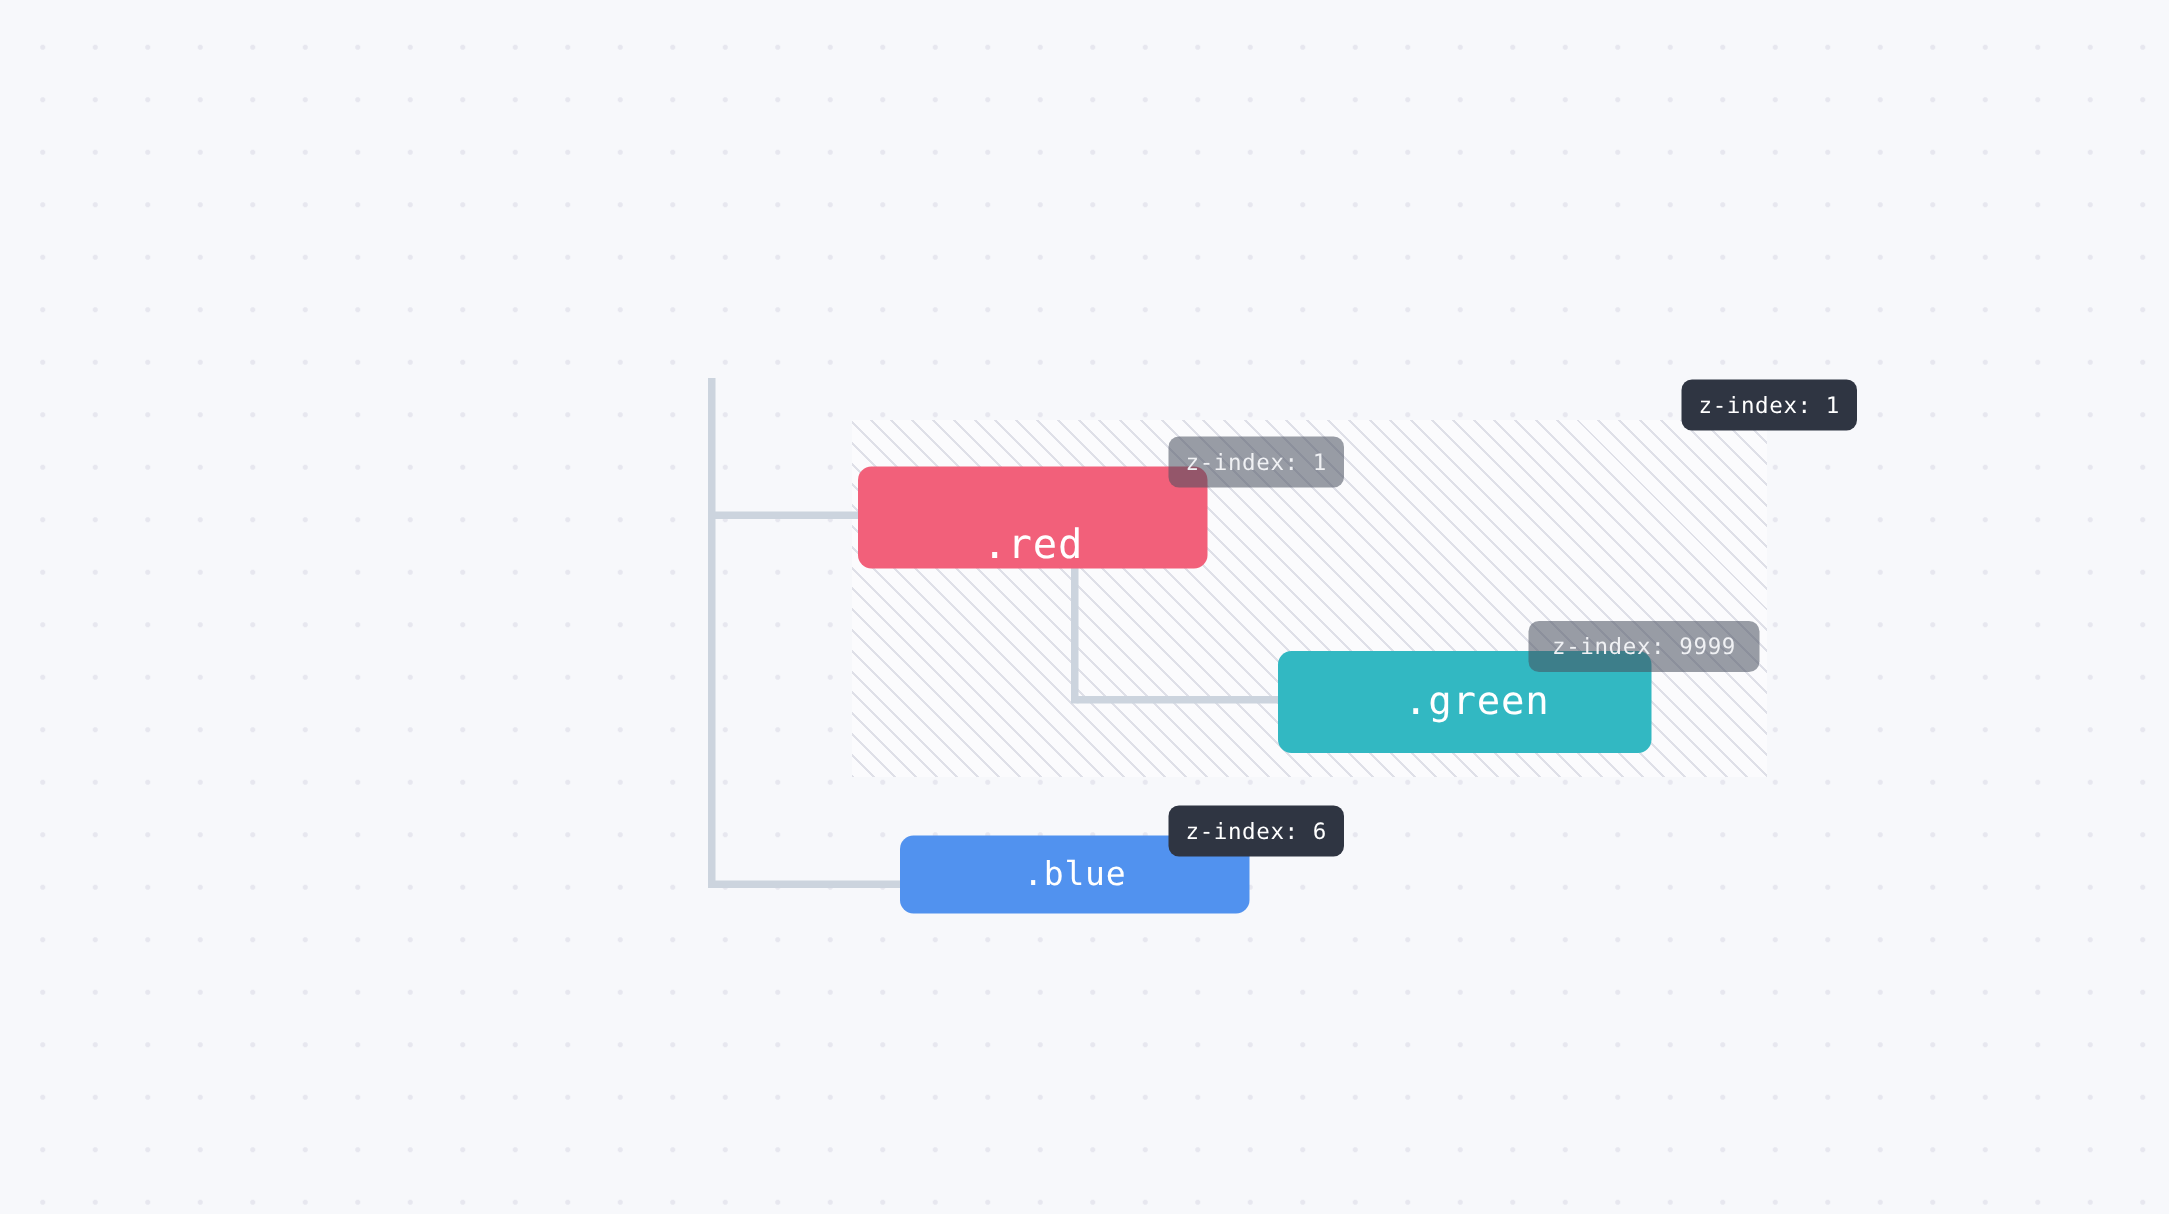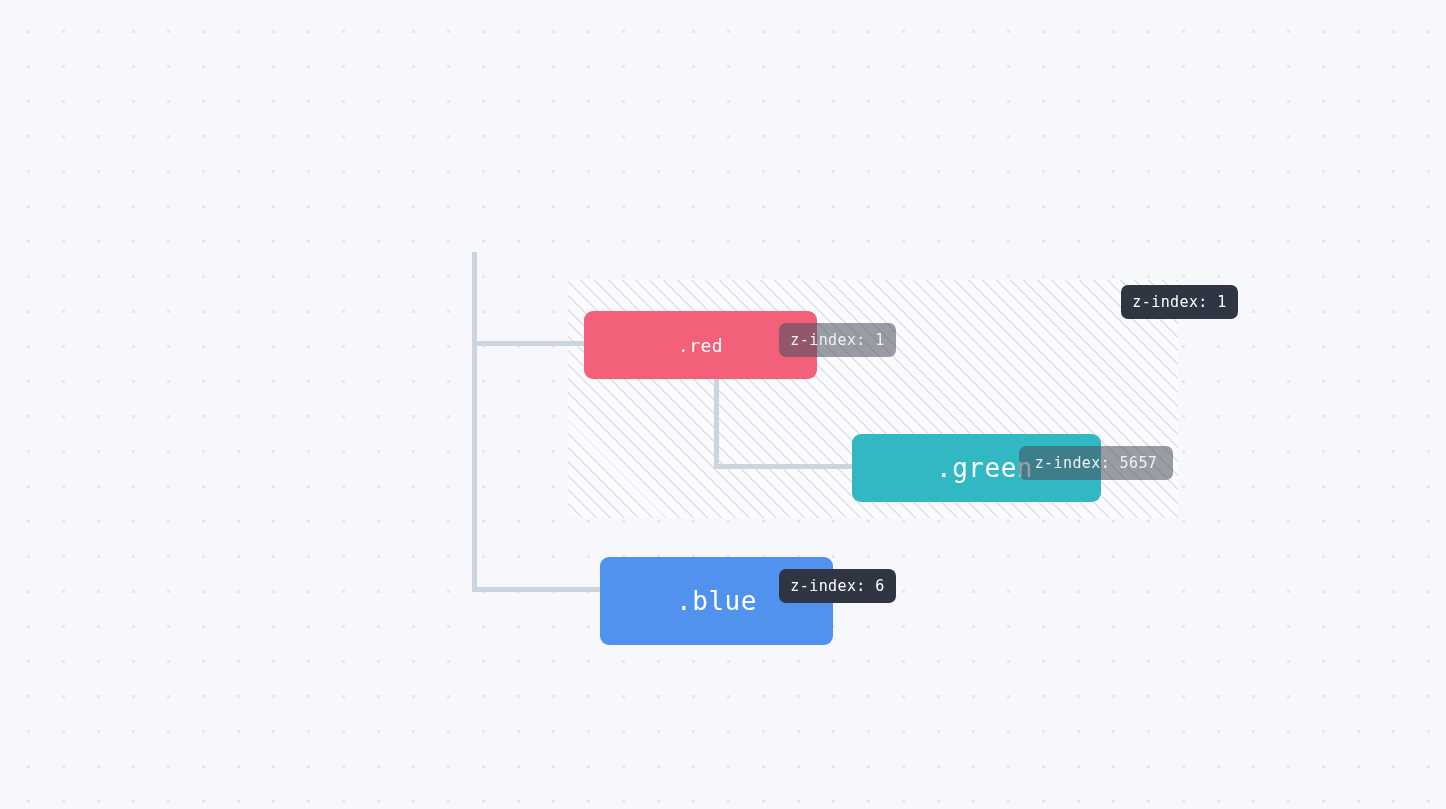--- a/index.html
+++ b/index.html
@@ -103,65 +103,65 @@
   #node-body {
     left: 358px;
     top: 190px;
     width: 234px;
     height: 64px;
     background-color: #606675;
     font-size: 25px;
     z-index: 3;
   }
   #node-red {
-    left: 584px;
+    left: 572px;
     top: 311px;
     width: 233px;
     height: 68px;
     background-color: #f2607a;
-    font-size: 18px;
+    font-size: 27px;
     z-index: 4;
+    align-items: flex-end;
   }
   #node-green {
     left: 852px;
     top: 434px;
     width: 233px;
     height: 68px;
     background-color: #32b8c2;
     font-size: 26px;
     z-index: 4;
     padding-left: 16px;
   }
   #node-blue {
     left: 600px;
     top: 557px;
     width: 233px;
-    height: 88px;
+    height: 52px;
     background-color: #5192ef;
-    font-size: 26px;
+    font-size: 22px;
     z-index: 4;
   }
 
   
   .badge {
     position: absolute;
     display: flex;
     align-items: center;
     justify-content: center;
     border-radius: 7px;
     color: #ffffff;
     font-family: "DejaVu Sans Mono", monospace;
     font-size: 15px;
     letter-spacing: 0.4px;
     padding: 0 14px;
     height: 34px;
     box-sizing: border-box;
     white-space: nowrap;
     user-select: none;
-    margin-top: 32px;
   }
   .badge-solid {
     background-color: #2f3542;
   }
   .badge-ghost {
     background-color: rgba(71, 78, 92, 0.55);
     color: #f0f1f4;
   }
 
   #badge-region {
@@ -217,20 +217,20 @@
 
   <div class="badge badge-solid" id="badge-region">
     <span>z-index: 1</span>
   </div>
 
   <div class="badge badge-ghost" id="badge-red">
     <span>z-index: 1</span>
   </div>
 
   <div class="badge badge-ghost" id="badge-green">
-    <span>z-index: 5657</span>
+    <span>z-index: 9999</span>
   </div>
 
   <div class="badge badge-solid" id="badge-blue">
     <span>z-index: 6</span>
   </div>
 
 </div>
 
 </body></html>

